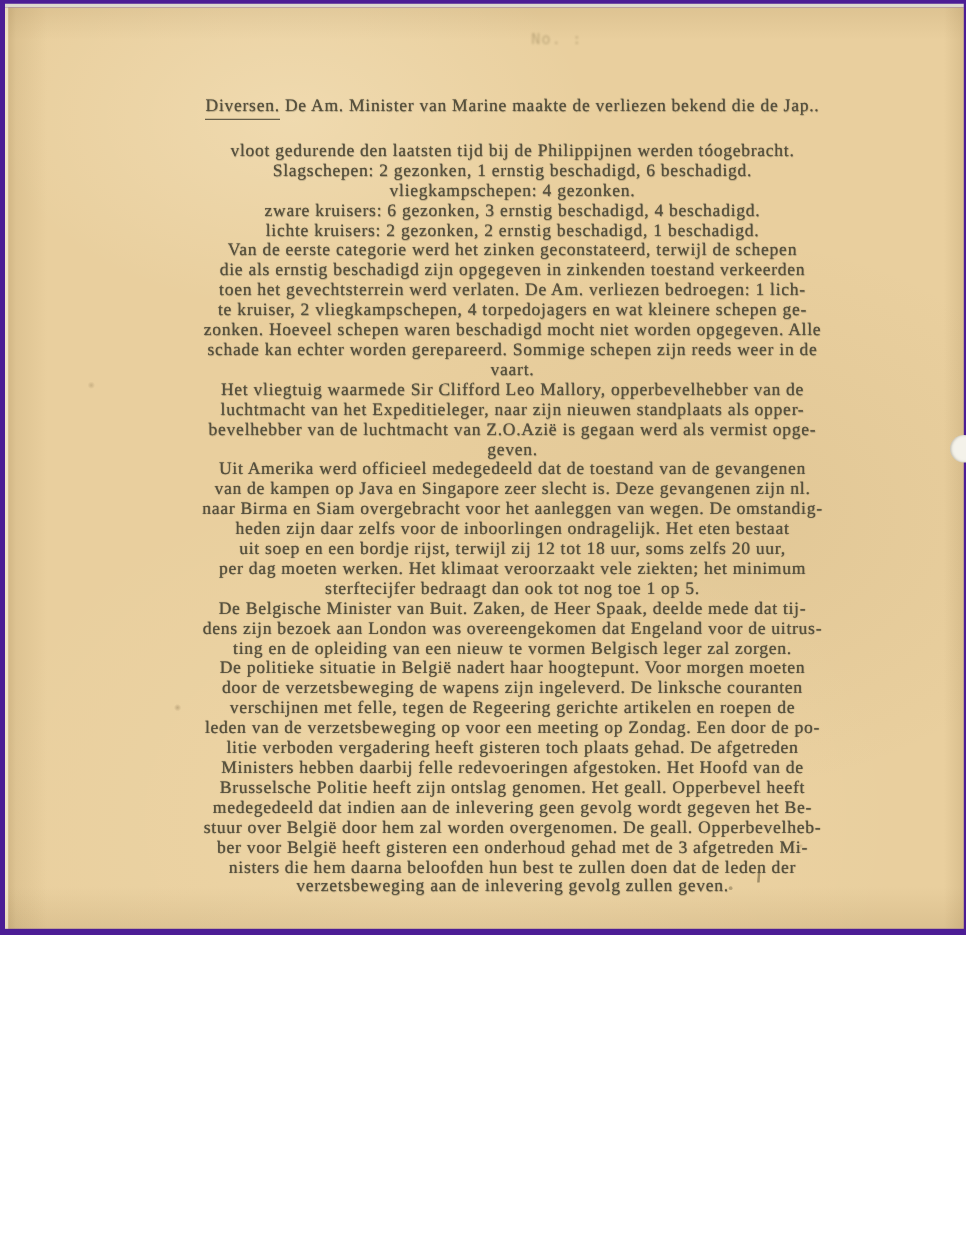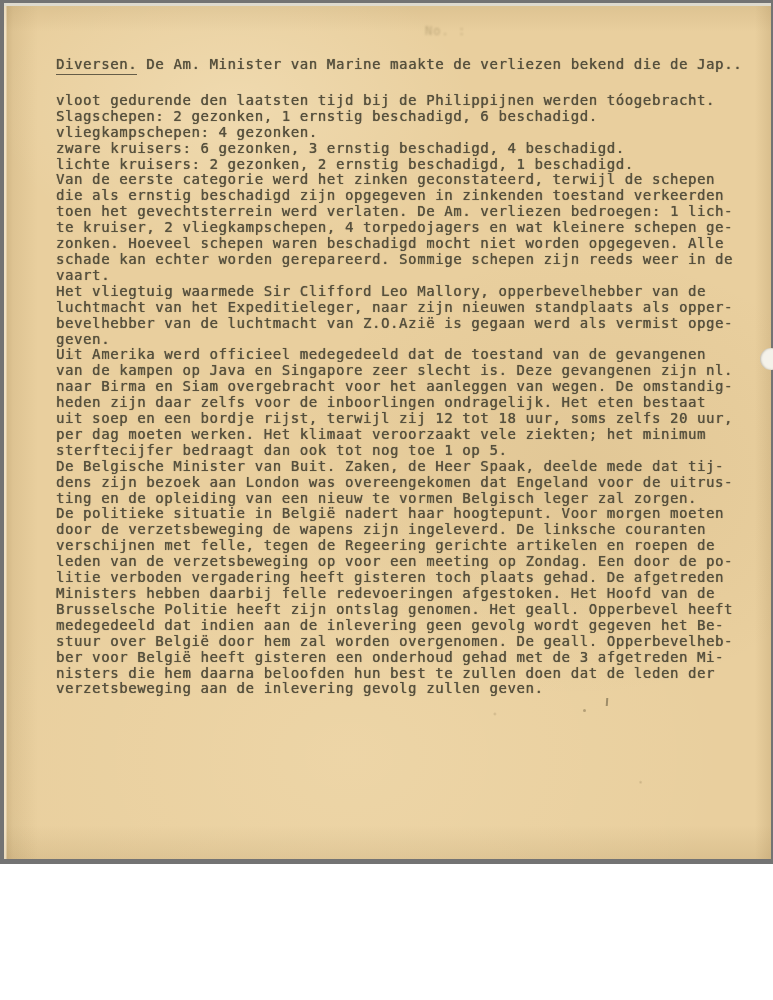--- a/index.html
+++ b/index.html
@@ -6,22 +6,23 @@
     margin: 0;
     padding: 0;
     width: 773px;
     height: 1000px;
     overflow: hidden;
     font-family: "DejaVu Sans Mono", monospace;
   }
   .frame {
     position: relative;
     width: 773px;
-    height: 864px;
-    background: #737373;
+    height: 748px;
+    background: #4c1d95;
+    text-align: center;
   }
   .top-sliver {
     position: absolute;
     left: 4px;
     right: 2px;
     top: 3px;
     height: 3px;
     background: #dedace;
   }
   .paper {
@@ -40,29 +41,30 @@
       radial-gradient(circle 2px at 83% 91%, rgba(110,90,55,0.28), rgba(110,90,55,0) 100%),
       radial-gradient(circle 3px at 9% 41%, rgba(110,90,55,0.25), rgba(110,90,55,0) 100%),
       linear-gradient(90deg, rgba(255,255,255,0.40) 0px, rgba(255,255,255,0.40) 2px, rgba(120,90,40,0.20) 3px, rgba(120,90,40,0.10) 9px, rgba(120,90,40,0.0) 34px),
       linear-gradient(270deg, rgba(120,90,40,0.14) 0px, rgba(120,90,40,0.0) 16px),
       linear-gradient(0deg, rgba(120,90,40,0.12) 0px, rgba(120,90,40,0.0) 34px),
       linear-gradient(180deg, rgba(120,90,40,0.10) 0px, rgba(120,90,40,0.0) 26px);
   }
   .textblock {
     position: absolute;
     left: 52px;
-    top: 51px;
+    top: 72px;
     width: 708px;
     font-size: 14px;
     line-height: 15.9px;
     letter-spacing: 0.6px;
     color: #56503d;
     white-space: pre;
     text-shadow: 0 0 0.8px rgba(86,80,61,0.85), 0.4px 0.4px 0.6px rgba(86,80,61,0.35);
     filter: blur(0.22px);
+    font-family: Liberation Serif, serif;
   }
   .heading {
     border-bottom: 1.6px solid rgba(78,72,55,0.85);
     padding-bottom: 1.5px;
   }
   .lines { white-space: pre; margin-top: 20px; }
   .faint-stamp {
     position: absolute;
     left: 421px;
     top: 18px;

